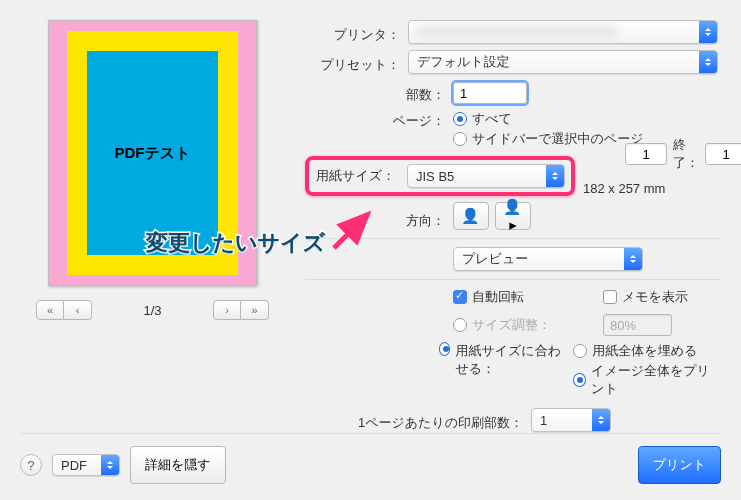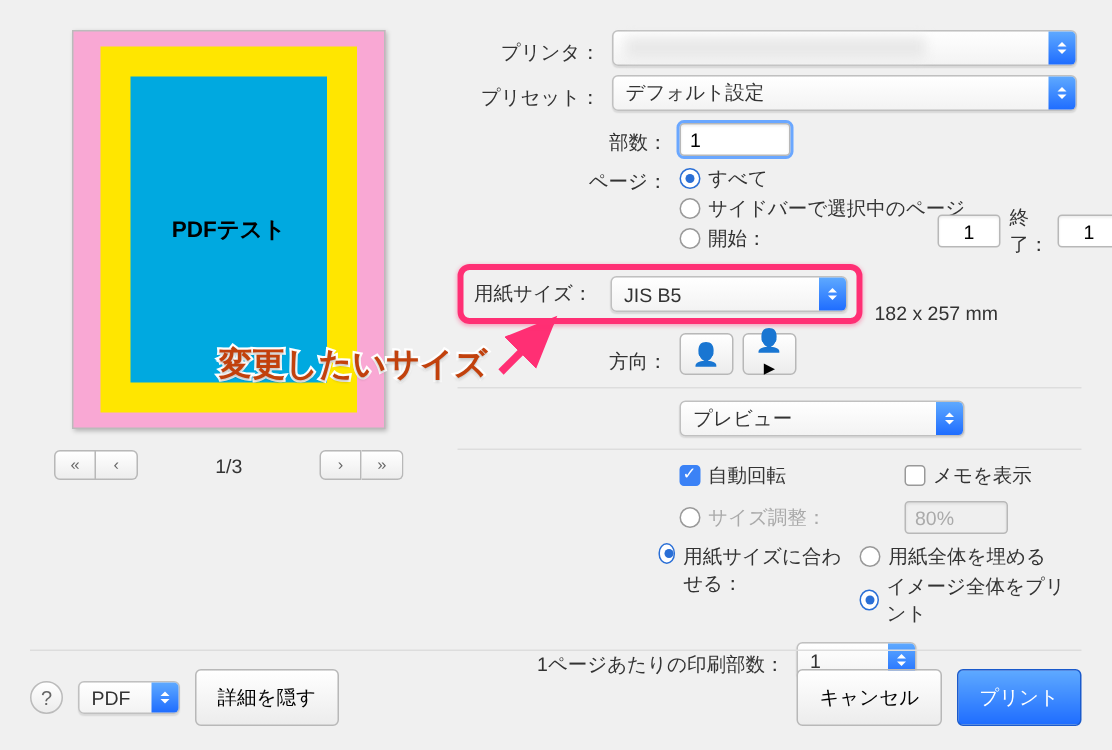--- a/index.html
+++ b/index.html
@@ -88,21 +88,21 @@
     font-size: 15px;
   }
   hr.sep { border: none; border-top: 1px solid #ddd; margin: 8px 0; }
   .highlight-box {
     border: 4px solid #ff2f74; border-radius: 8px;
     padding: 4px 6px; display: inline-flex; align-items: center; gap: 6px;
     box-shadow: 0 1px 3px rgba(255,47,116,0.4);
     position: relative;
   }
   .annot-text {
-    font-size: 22px; font-weight: 800; color: #c2410c;
+    font-size: 22px; font-weight: 800; color: #0c4a6e;
     -webkit-text-stroke: 3px #fff; paint-order: stroke fill;
     text-shadow: 0 1px 2px rgba(0,0,0,0.25);
     position: absolute; white-space: nowrap;
   }
   .annot-arrow { position: absolute; }
   .footer-bar {
     position: absolute; left: 20px; right: 20px; bottom: 16px;
     display: flex; align-items: center; justify-content: space-between;
     border-top: 1px solid #ddd; padding-top: 12px;
   }
@@ -184,25 +184,20 @@
       <span class="label" style="width:140px; padding-top:2px">ページ：</span>
       <div>
         <div class="radio-row">
           <input type="radio" checked="" style="">
           <span>すべて</span>
         </div>
         <div class="radio-row">
           <input type="radio" style="">
           <span>サイドバーで選択中のページ</span>
         </div>
-        <div class="radio-row">
-          <input type="radio" style="">
-          <span>開始：</span>
-          <span style="flex:1"></span>
-        </div>
       </div>
       <div style="position:absolute; left:625px; top:136px; display:flex; align-items:center; gap:6px">
         <input class="text-input num-input" value="1" style="">
         <span>終了：</span>
         <input class="text-input num-input" value="1" style="">
       </div>
     </div>
 
     <div class="row" style="margin-top:4px">
       <div class="highlight-box">
@@ -294,20 +289,17 @@
     </button>
     <div class="select" style="width:58px; height:20px">
       <span>PDF</span>
       <span class="caret"></span>
     </div>
     <button class="push-btn">
       <span>詳細を隠す</span>
     </button>
   </div>
   <div style="display:flex; gap:10px">
-    <button class="push-btn">
-      <span>キャンセル</span>
-    </button>
     <button class="push-btn primary">
       <span>プリント</span>
     </button>
   </div>
 </div>
 
 </body></html>

